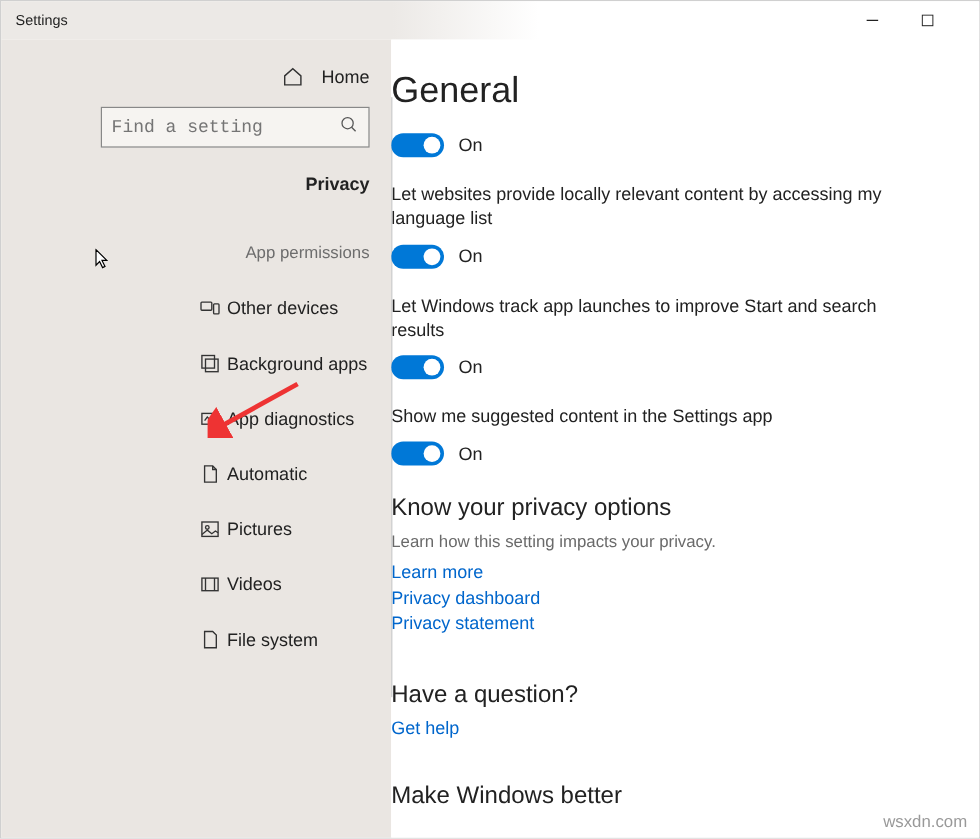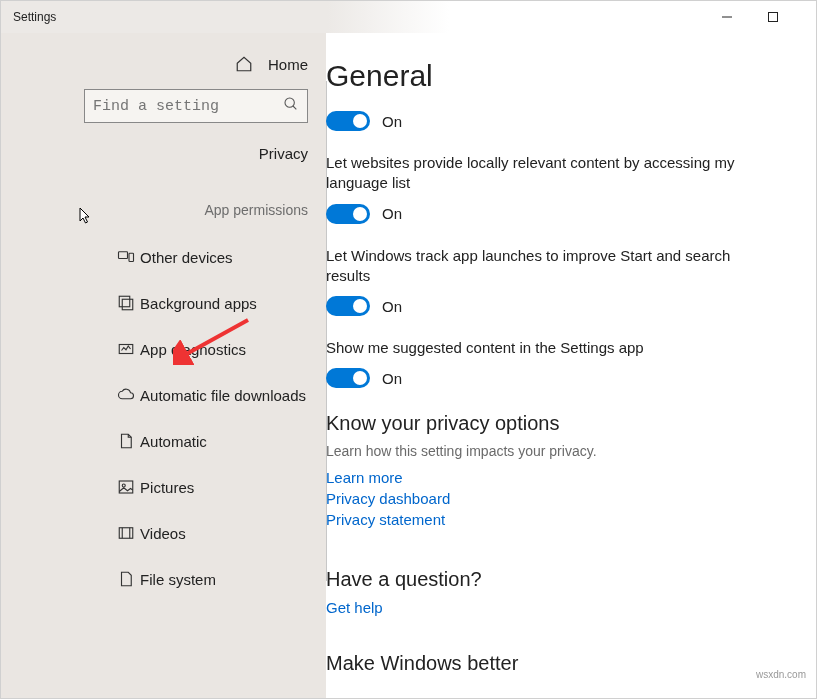--- a/index.html
+++ b/index.html
@@ -31,21 +31,21 @@
     .home-row span { font-size: 15px; color: #222; }
     .searchbox {
       height: 34px; border: 1px solid #888; background: #f6f4f1;
       display: flex; align-items: center; padding: 0 8px 0 8px;
       margin-bottom: 22px;
     }
     .searchbox input {
       flex: 1; border: none; outline: none; background: transparent;
       font-size: 15px; color: #666; font-family: Liberation Mono, monospace;
     }
-    .section-title { font-size: 15px; font-weight: 400; color: #222; margin-bottom: 6px; }
+    .section-title { font-size: 15px; font-weight: 700; color: #222; margin-bottom: 6px; }
     .cursor { position:absolute; left: 78px; top: 174px; pointer-events:none; }
     .group-label { font-size: 14px; color: #6d6d6d; margin: 34px 0 16px 0; }
     .nav { display: flex; flex-direction: column; gap: 0; }
     .nav-item {
       display: flex; align-items: center; gap: 4px;
       height: 46px; padding: 0 2px; cursor: default;
       font-size: 15px; color: #222;
     }
     .nav-item .icon { width: 20px; display:flex; justify-content:center; color:#333; }
     .content {
@@ -61,21 +61,21 @@
       width: 14px; height: 14px; border-radius: 50%; background: #fff;
     }
     .toggle-label { font-size: 15px; color: #222; }
     .setting-desc { font-size: 15px; color: #222; margin-bottom: 10px; max-width: 430px; line-height: 1.35; }
     .sub-h { font-size: 20px; font-weight: 400; color: #222; margin-top: 24px; margin-bottom: 8px; }
     .muted { font-size: 14px; color: #6a6a6a; margin-bottom: 10px; }
     .link { font-size: 15px; color: #0066cc; margin-bottom: 4px; display: block; cursor: default; }
     .scroll-indicator {
       position: absolute; left: -1px; top: 48px; width: 2px; height: 500px; background: #c7c7c7;
     }
-    .watermark { position:absolute; right:10px; bottom:18px; font-size:10px; color:#999; }
+    .watermark { position:absolute; right:10px; bottom:6px; font-size:14px; color:#999; }
     .arrow-annot {
       position: absolute; left: 172px; top: 282px; pointer-events: none; z-index: 5;
     }
   </style>
 </head>
 <body>
 
 <div class="window">
   <div class="titlebar">
     <span>Settings</span>
@@ -149,28 +149,20 @@
         <div class="nav-item">
           <span class="icon">
             <svg width="18" height="18" viewBox="0 0 24 24" fill="none" stroke="#333" stroke-width="1.5">
                 <rect x="3" y="6" width="18" height="12"></rect>
                 <polyline points="6,14 9,10 12,13 15,8 18,12"></polyline>
               </svg>
           </span>
           <span>App diagnostics</span>
         </div>
 
-        <div class="nav-item">
-          <span class="icon">
-            <svg width="18" height="18" viewBox="0 0 24 24" fill="none" stroke="#333" stroke-width="1.5">
-                <path d="M7 17a5 5 0 010-10 6 6 0 0111 2 4 4 0 010 8H7z"></path>
-              </svg>
-          </span>
-          <span>Automatic file downloads</span>
-        </div>
 
         <div class="nav-item">
           <span class="icon">
             <svg width="18" height="18" viewBox="0 0 24 24" fill="none" stroke="#333" stroke-width="1.5">
                 <path d="M6 3h9l4 4v14H6z"></path>
                 <path d="M15 3v4h4"></path>
               </svg>
           </span>
           <span>Automatic</span>
         </div>

